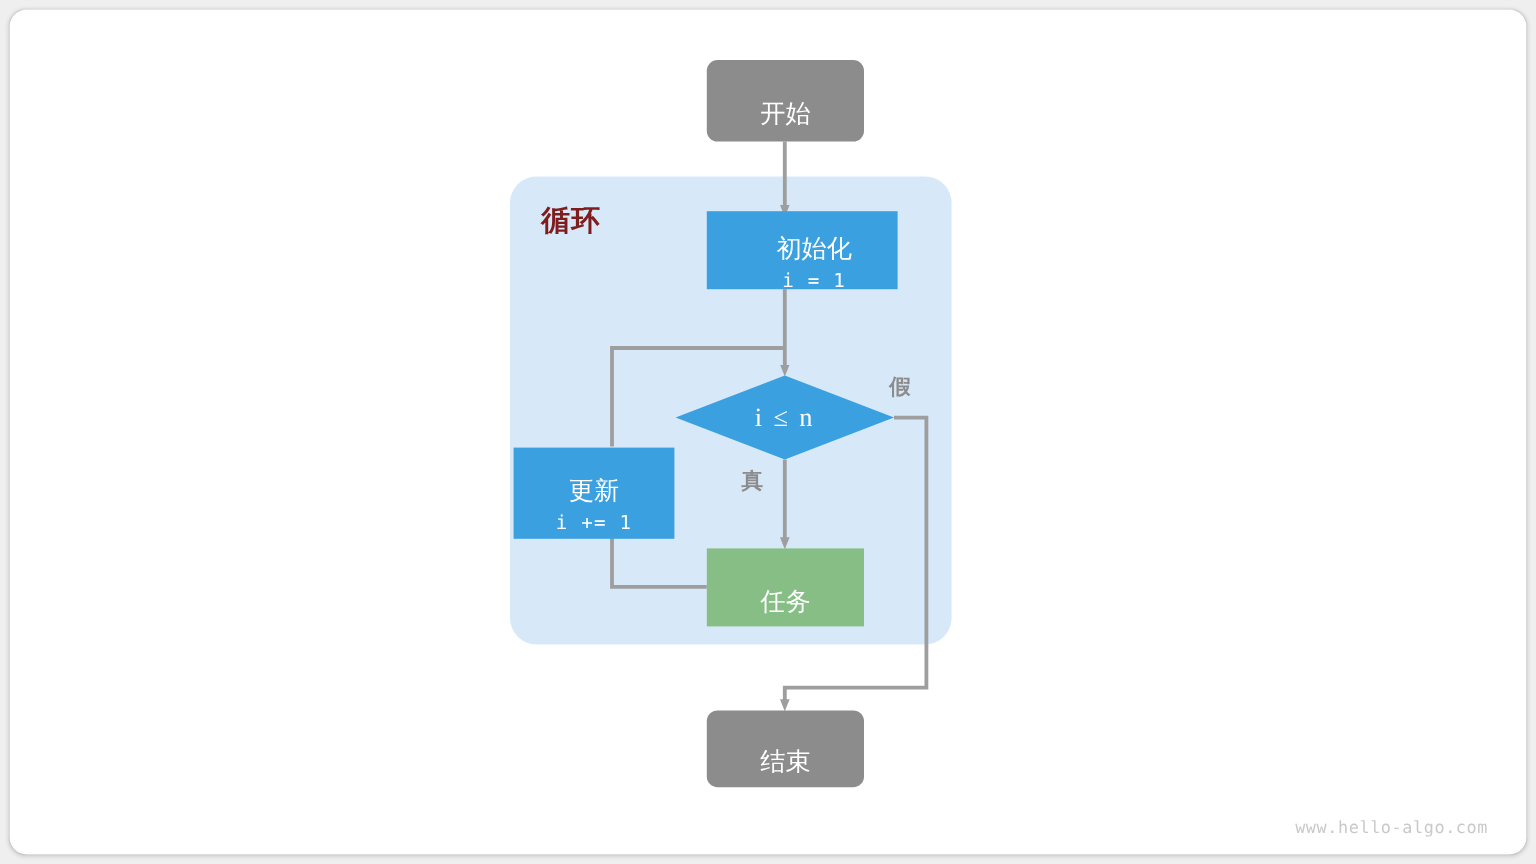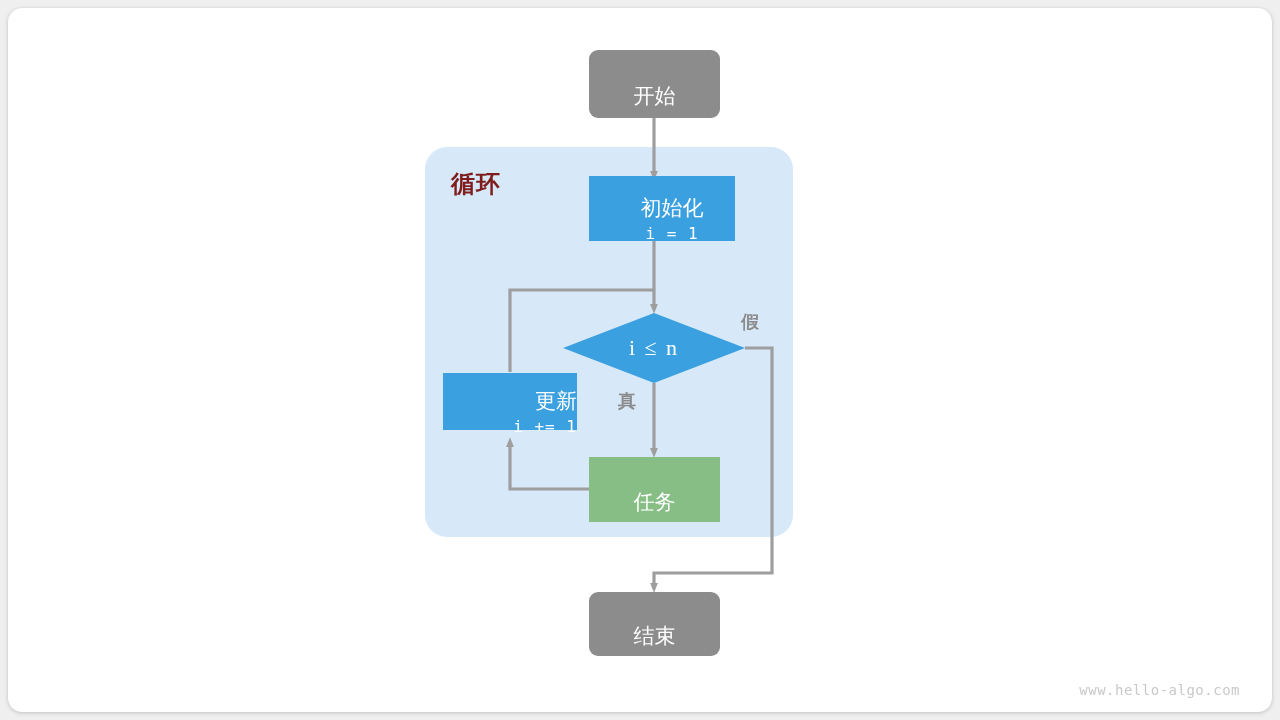--- a/index.html
+++ b/index.html
@@ -141,28 +141,28 @@
         <path d="M745,348 L772,348 L772,573 L654,573 L654,588" marker-end="url(#arrowhead)"></path>
       </g>
 
       <polygon points="654,313 745,348 654,383 563,348" fill="#3ba0e0"></polygon>
     </svg>
 
     <div class="node terminal" style="left:589px; top:50px; width:131px; height:68px;">
       <span class="cn">开始</span>
     </div>
 
-    <div class="node process-blue" style="left:589px; top:176px; width:146px; height:65px;padding-left:20px;">
+    <div class="node process-blue" style="left:589px; top:176px; width:159px; height:65px;padding-left:20px;">
       <span class="cn">初始化</span>
       <span class="mono">i = 1</span>
     </div>
 
     <div id="diamond-text">i ≤ n</div>
 
-    <div class="node process-blue" style="left:443px; top:373px; width:134px; height:57px;align-items:flex-end;">
+    <div class="node process-blue" style="left:428px; top:373px; width:134px; height:76px;">
       <span class="cn">更新</span>
       <span class="mono">i += 1</span>
     </div>
 
     <div class="node terminal" style="left:589px; top:592px; width:131px; height:64px;">
       <span class="cn">结束</span>
     </div>
 
     <div class="node process-green" style="left:589px; top:457px; width:131px; height:65px;">
       <span class="cn">任务</span>

